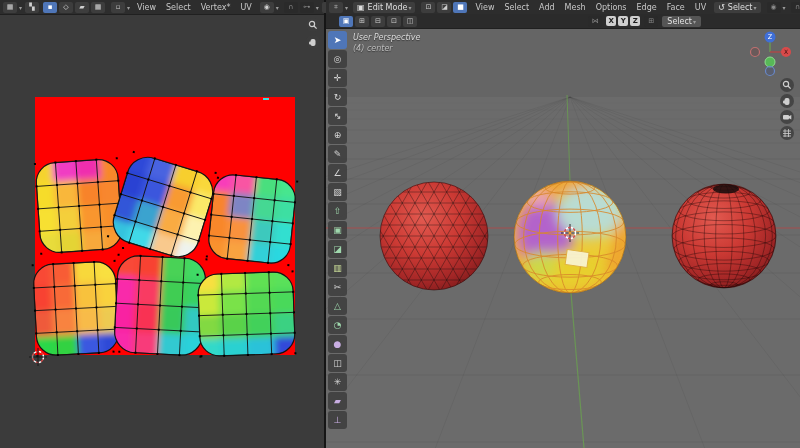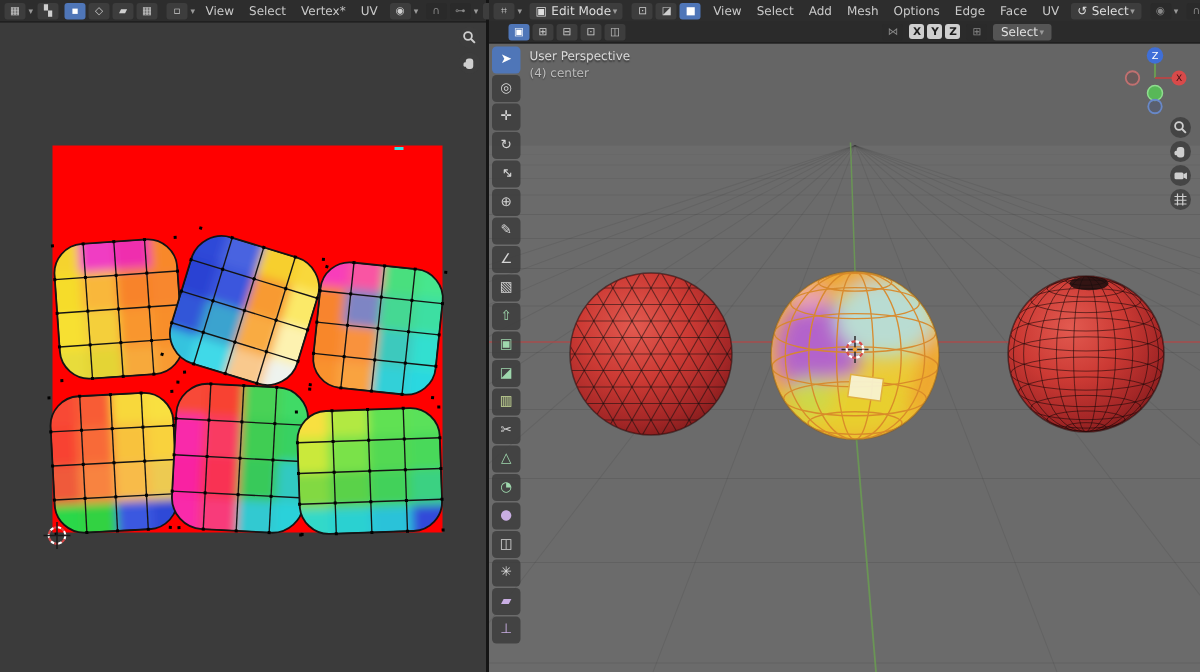--- a/index.html
+++ b/index.html
@@ -26,21 +26,21 @@
   #uv-canvas{position:absolute;top:14px;left:0;width:324px;height:434px;background:#3b3b3b;}
   #vp-row2{top:14px;background:#2b2b2b;}
   #vp-canvas{position:absolute;top:28px;left:0;width:474px;height:420px;background:#6b6b6b;}
   svg{display:block;}
   #vp-toolbar{position:absolute;left:2px;top:3px;width:21px;display:flex;flex-direction:column;z-index:20;}
   .tool-btn{width:19px;height:18px;margin-bottom:1px;background:#3a3a3acc;border-radius:3px;
        display:flex;align-items:center;justify-content:center;font-size:9px;color:#d5d5d5;}
   .tool-btn.active{background:#4f76b8;color:#fff;}
   .tool-btn .g.rot45{transform:rotate(45deg);display:inline-block;}
   #vp-overlay-text{position:absolute;left:27px;top:4px;color:#dcdcdc;font-size:8px;line-height:11px;
-       text-shadow:0 1px 1px rgba(0,0,0,.45);z-index:15;}
+       text-shadow:0 1px 1px rgba(0,0,0,.45);z-index:15;font-style:italic;}
   #vp-gizmo{position:absolute;right:5px;top:1px;z-index:15;}
   .nav-col{position:absolute;right:6px;display:flex;flex-direction:column;gap:2px;z-index:15;}
   #vp-nav{top:50px;} #uv-nav{position:absolute;right:4px;top:4px;display:flex;flex-direction:column;gap:3px;z-index:15;}
   .nav-btn{width:14px;height:14px;border-radius:50%;background:#3c3c3ccf;display:flex;
        align-items:center;justify-content:center;}
   .xyz-btn{display:inline-flex;align-items:center;justify-content:center;width:10px;height:10px;
        background:#cfcfcf;color:#1c1c1c;font-size:7px;font-weight:bold;border-radius:2px;margin:0 1px;}
   .options-btn{display:inline-flex;align-items:center;background:#555555;border-radius:2px;height:11px;
        padding:0 5px;color:#e2e2e2;margin:0 3px;font-size:8px;}
   .menus{display:flex;align-items:center;}

